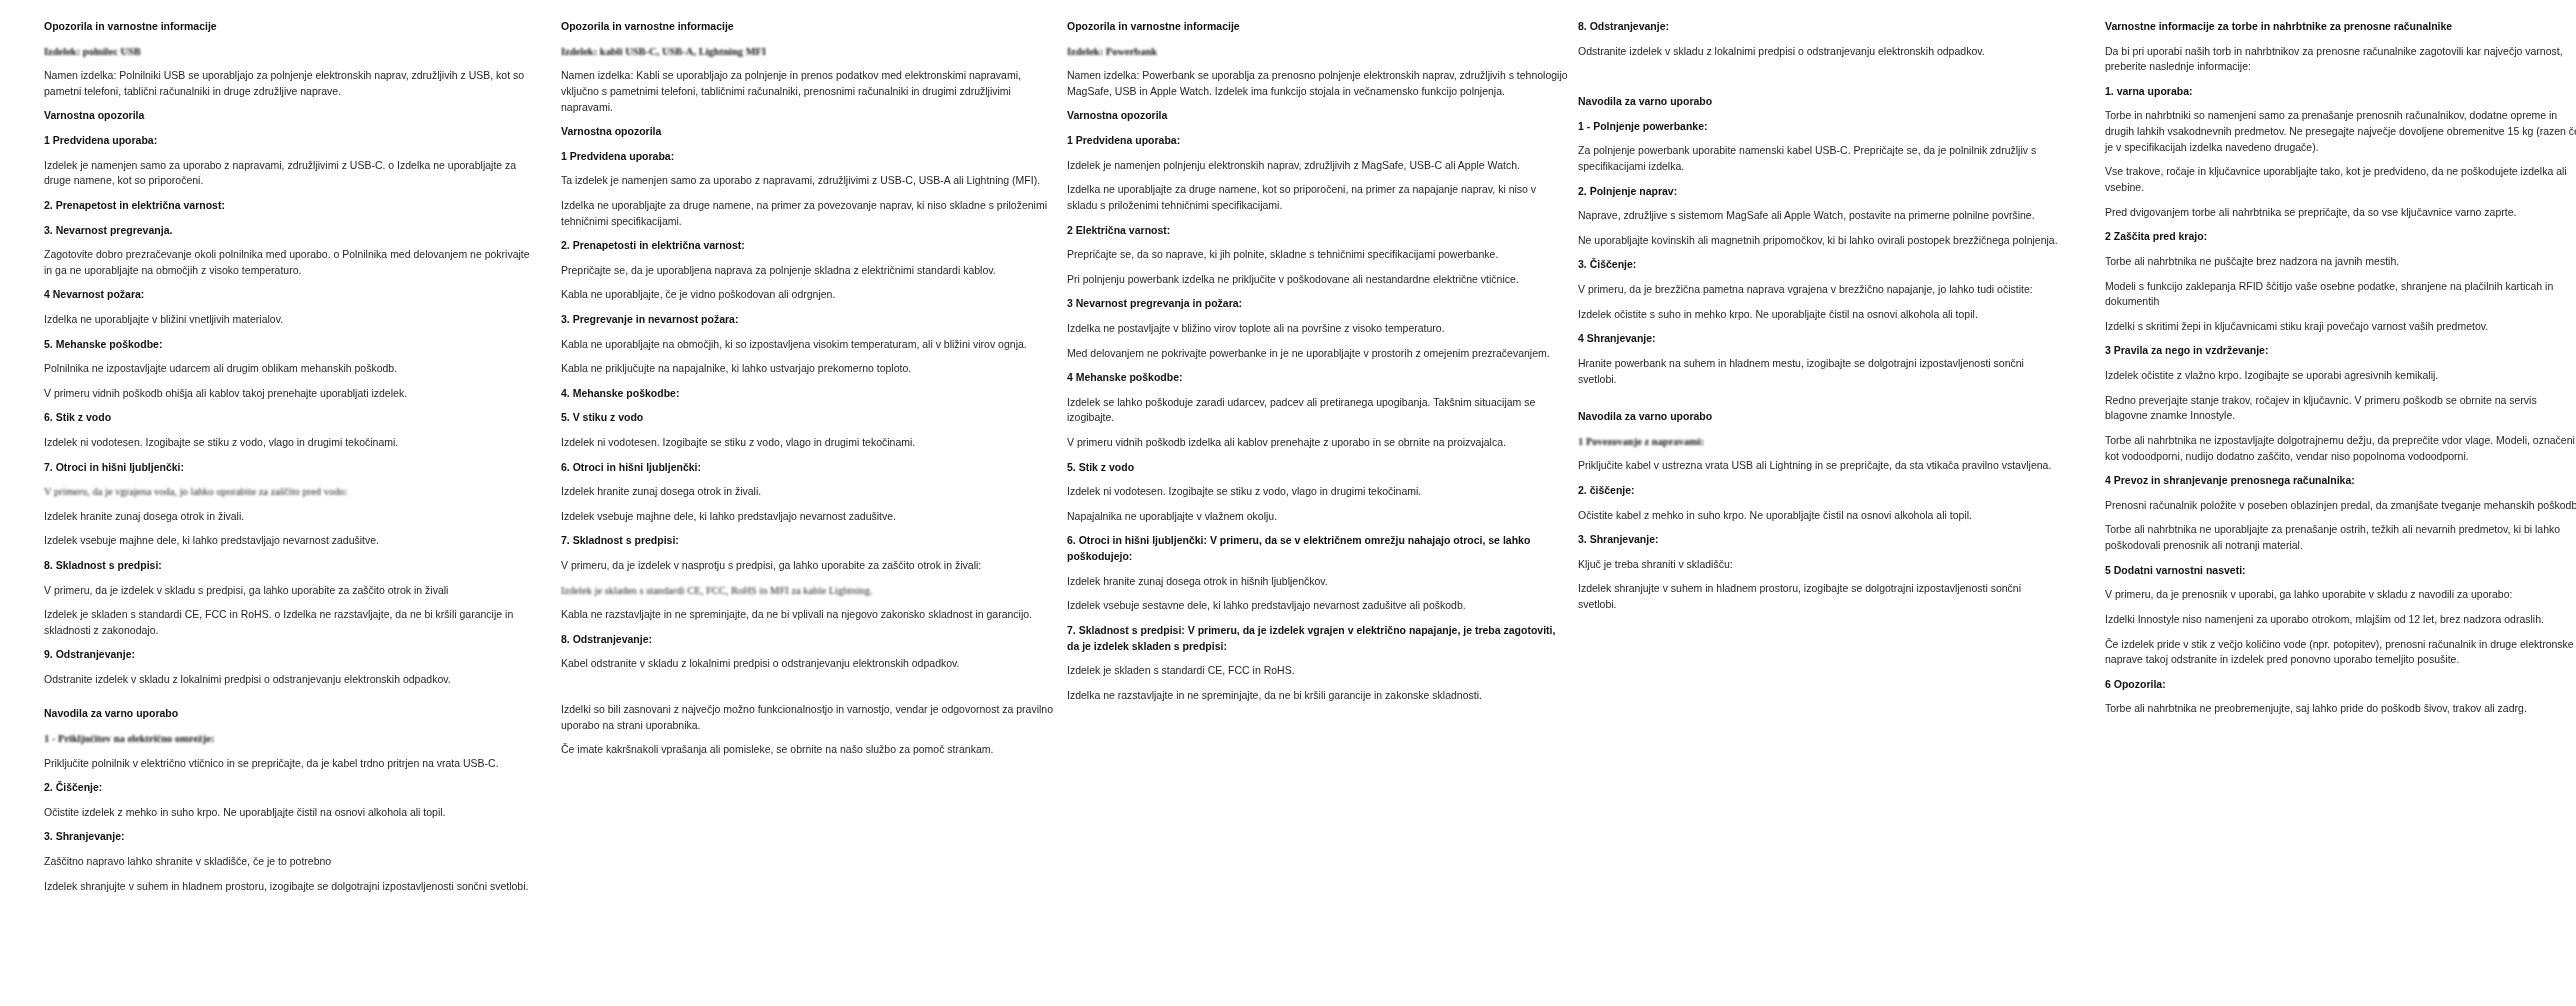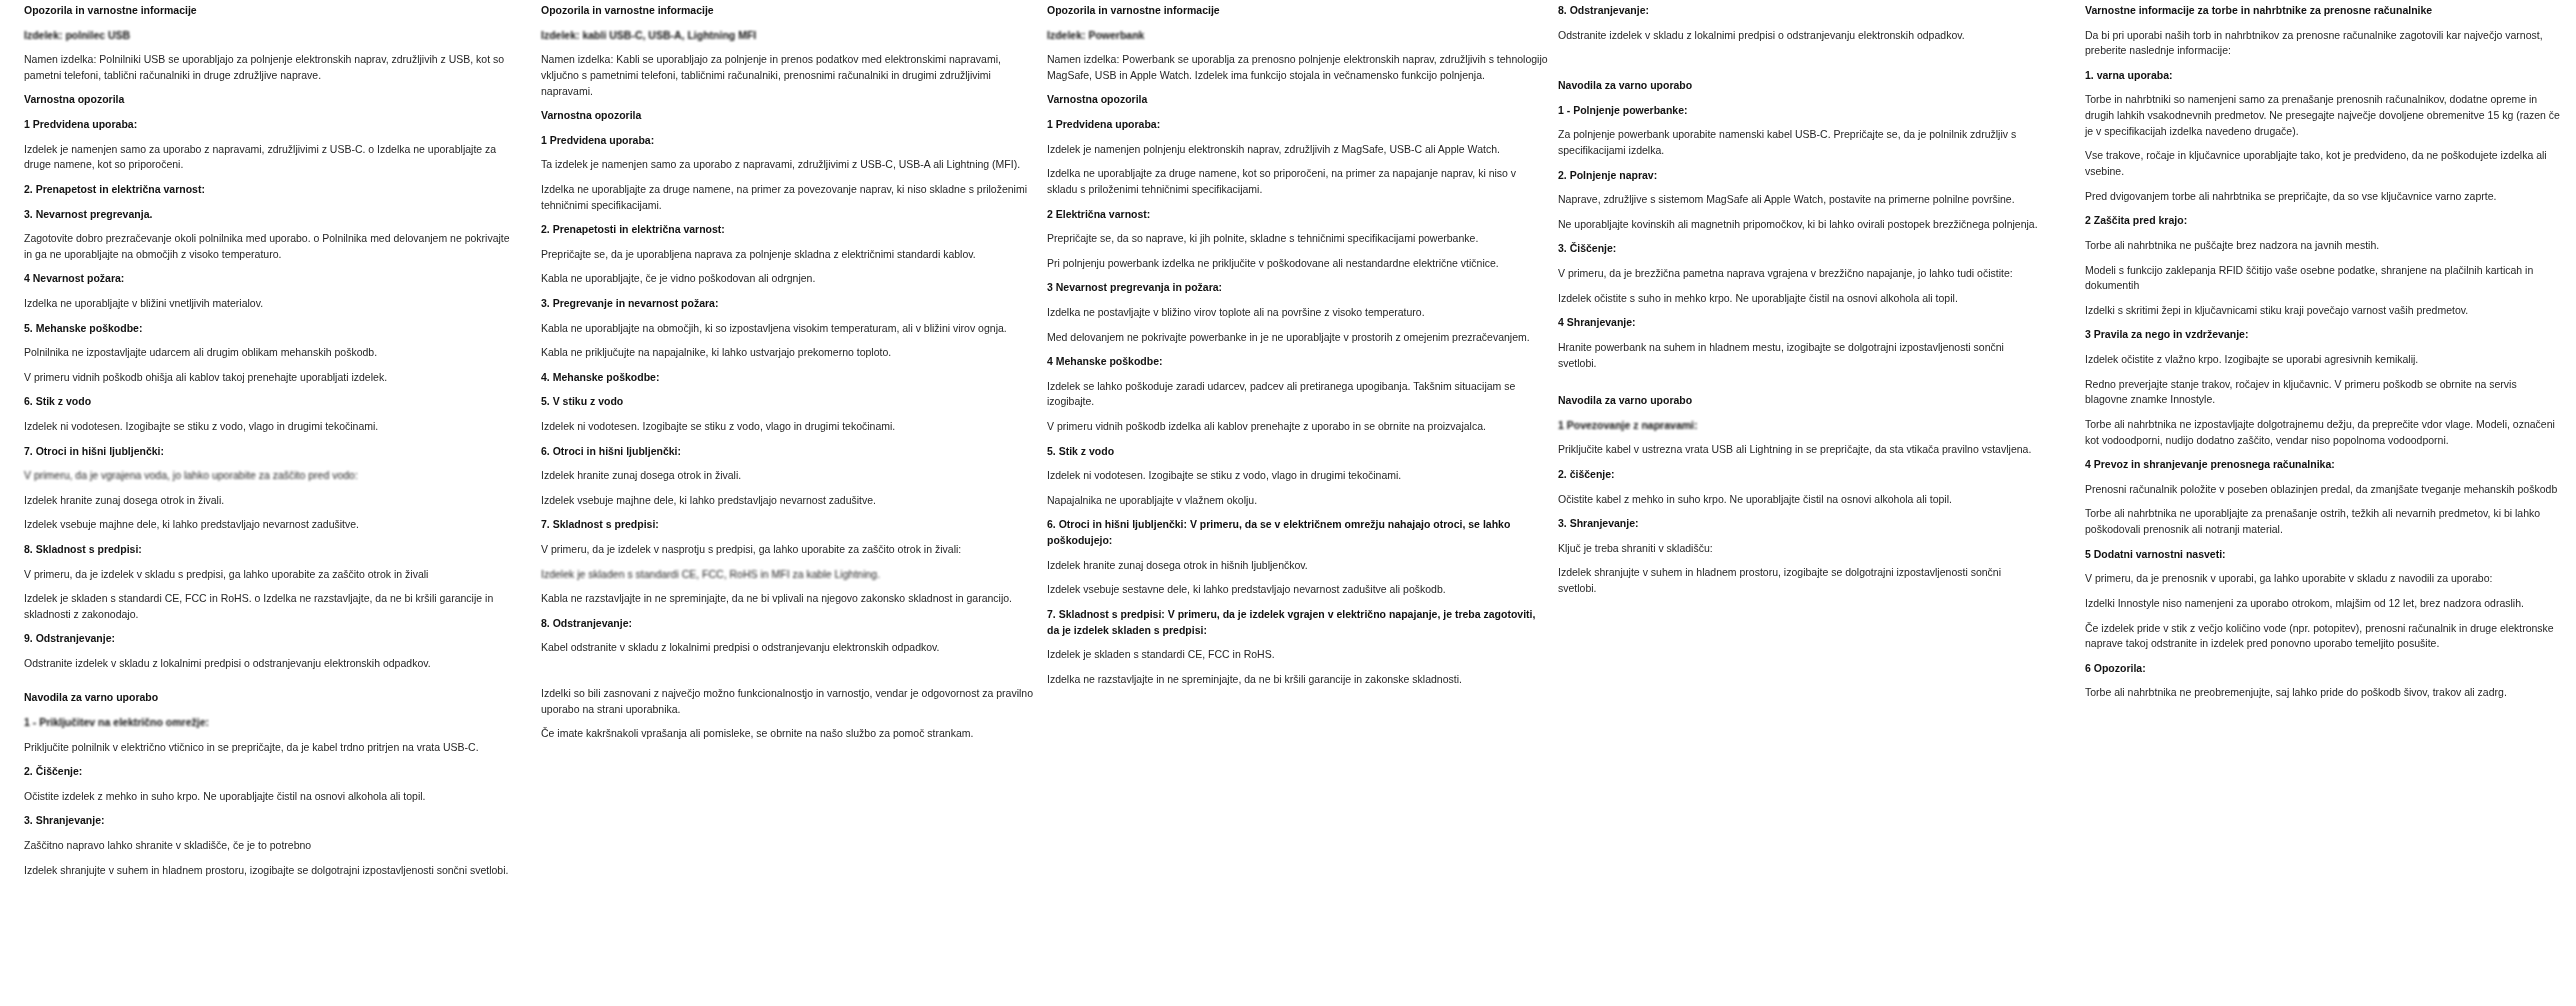--- a/index.html
+++ b/index.html
@@ -7,30 +7,30 @@
     width: 2576px;
     height: 1006px;
     background: #ffffff;
     font-family: "Liberation Sans", "DejaVu Sans", sans-serif;
     font-size: 10.5px;
     line-height: 15.7px;
     color: #262626;
     position: relative;
     overflow: hidden;
   }
-  .col { position: absolute; top: 3px; }
+  .col { position: absolute; top: 19px; margin-left: 20px; }
   .col-1 { left: 24px;   width: 494px; }
   .col-2 { left: 541px;  width: 496px; }
   .col-3 { left: 1047px; width: 501px; }
   .col-4 { left: 1558px; width: 483px; }
   .col-5 { left: 2085px; width: 477px; }
   .blk { margin: 0 0 8.9px 0; }
   .title, .heading { font-weight: 700; color: #121212; }
   .para { font-weight: 400; }
-  .smudge { filter: blur(0.8px); }
+  .smudge { filter: blur(0.8px); font-family: Liberation Serif, serif; }
   .spacer { margin: 0; }
   .sp-sm { height: 9.7px; }
   .sp-md { height: 13px; }
   .sp-lg { height: 21px; }
   .sp-xl { height: 26px; }
 </style>
 </head>
 <body>
 
 <main class="page">

